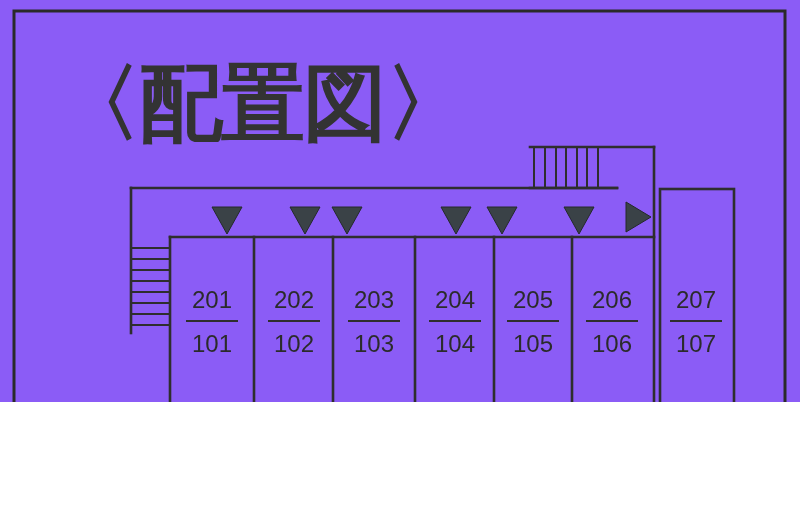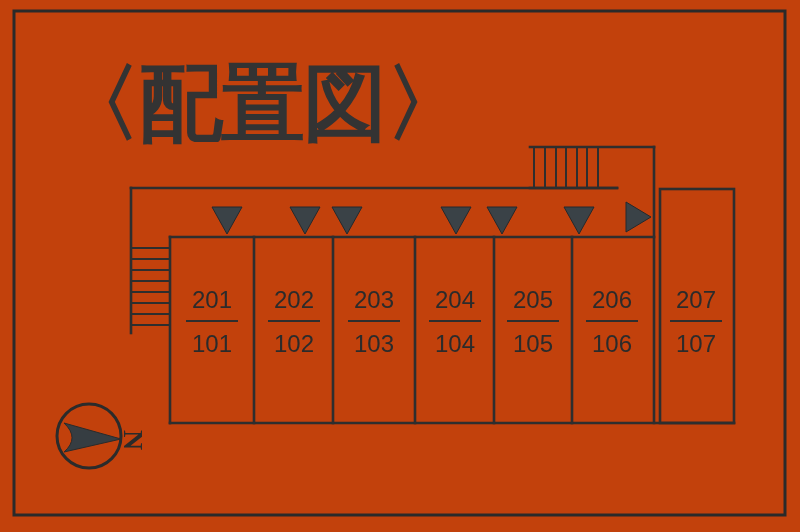--- a/index.html
+++ b/index.html
@@ -3,22 +3,22 @@
 <meta charset="utf-8">
 <style>
   html, body {
     margin: 0;
     padding: 0;
     background: #ffffff;
   }
   .page {
     position: relative;
     width: 800px;
-    height: 532px;
-    background: #c2410c;
+    height: 402px;
+    background: #8b5cf6;
     font-family: "Liberation Sans", "DejaVu Sans", sans-serif;
     overflow: hidden;
   }
   svg { display: block; }
   .wall {
     stroke: #2e2e2e;
     stroke-width: 2.6;
     fill: none;
     stroke-linecap: square;
   }

